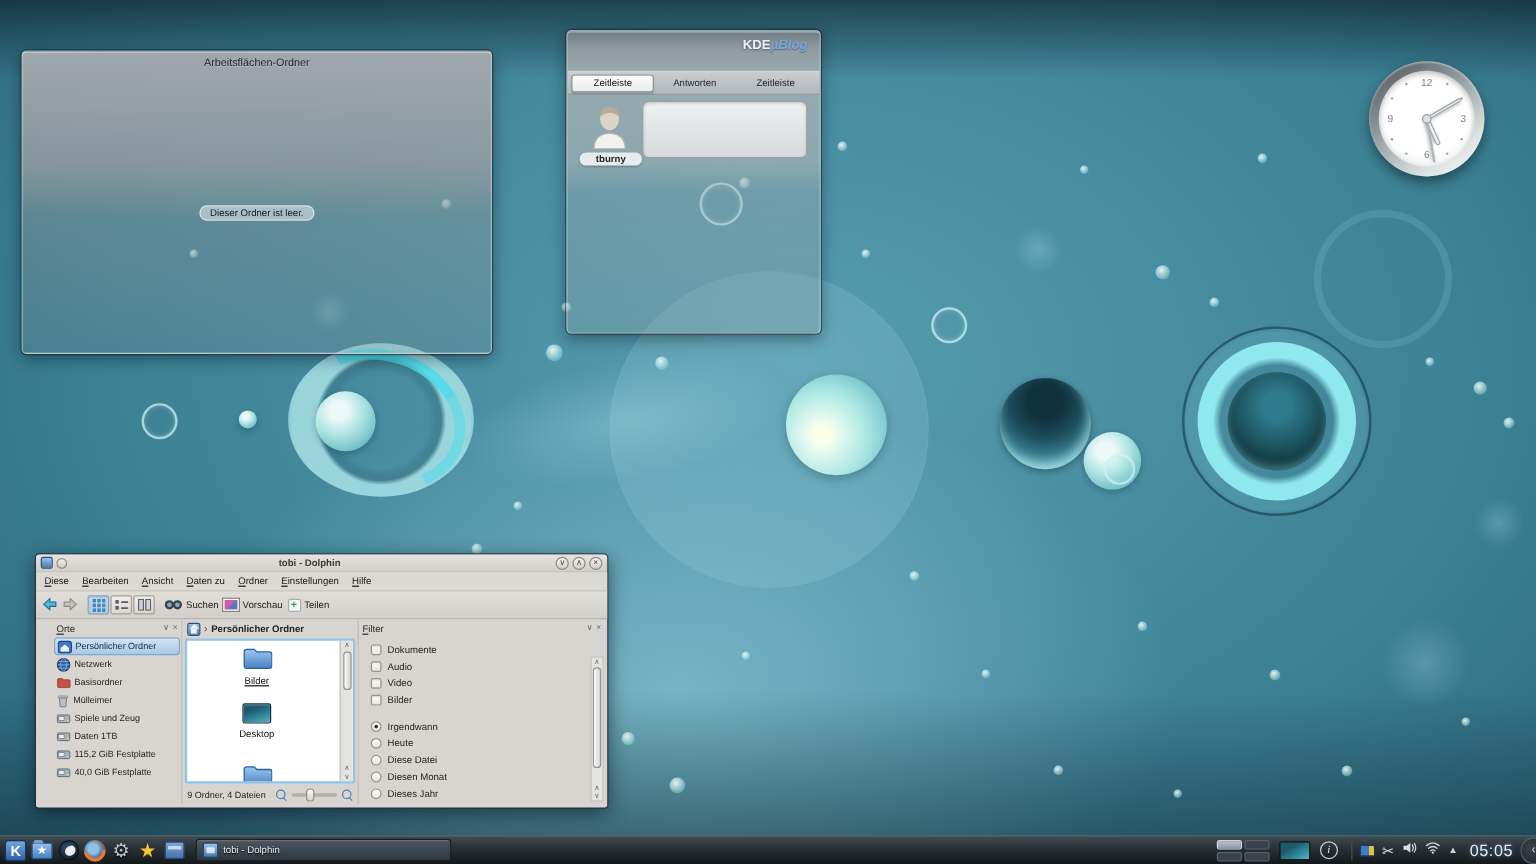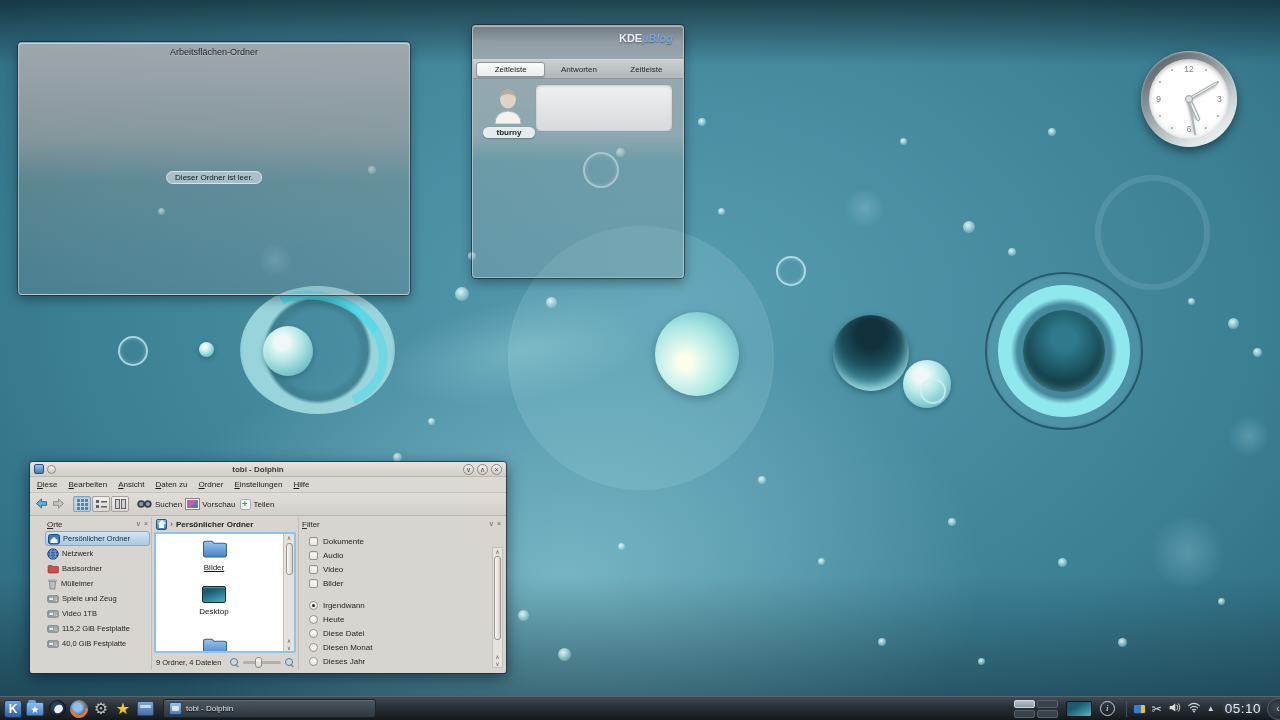--- a/index.html
+++ b/index.html
@@ -402,21 +402,21 @@
               <circle cx="9.6" cy="7.6" r="0.7" fill="#cfe8a0"></circle>
             </svg>
           <span>Spiele und Zeug</span>
         </div>
         <div class="prow">
           <svg width="12" height="12" viewBox="0 0 12 12">
               <rect x="0.8" y="2.8" width="10.4" height="6.4" rx="1" fill="#aab2b8" stroke="#565e64" stroke-width="0.7"></rect>
               <rect x="2" y="4.2" width="4.4" height="3" fill="#e8ecee" stroke="#565e64" stroke-width="0.4"></rect>
               <circle cx="9.6" cy="7.6" r="0.7" fill="#cfe8a0"></circle>
             </svg>
-          <span>Video 1TB</span>
+          <span>Daten 1TB</span>
         </div>
         <div class="prow">
           <svg width="12" height="12" viewBox="0 0 12 12">
               <rect x="0.8" y="2.8" width="10.4" height="6.4" rx="1" fill="#aab2b8" stroke="#565e64" stroke-width="0.7"></rect>
               <rect x="2" y="4.2" width="4.4" height="3" fill="#e8ecee" stroke="#565e64" stroke-width="0.4"></rect>
               <circle cx="9.6" cy="7.6" r="0.7" fill="#cfe8a0"></circle>
             </svg>
           <span>115,2 GiB Festplatte</span>
         </div>
         <div class="prow">
@@ -571,16 +571,16 @@
       <span><svg width="13" height="13" viewBox="0 0 16 16">
             <path d="M2 6h3l4-3v10l-4-3H2z" fill="#d8dee2"></path>
             <path d="M11 5c1.2 1.8 1.2 4.2 0 6M13 3.5c2 2.5 2 6.5 0 9" stroke="#d8dee2" stroke-width="1.2" fill="none" stroke-linecap="round"></path>
           </svg></span>
       <span><svg width="14" height="14" viewBox="0 0 16 16">
             <path d="M2 6.5C5.8 3.2 10.2 3.2 14 6.5M4 9c2.6-2.2 5.4-2.2 8 0M6 11.4c1.2-1 2.8-1 4 0" stroke="#d2d9dd" stroke-width="1.3" fill="none" stroke-linecap="round"></path>
             <circle cx="8" cy="13.2" r="1.1" fill="#d2d9dd"></circle>
           </svg></span>
       <span class="tri">▲</span>
     </span>
-    <span class="pclock">05:10</span>
+    <span class="pclock">05:05</span>
     <span class="cashew">‹</span>
   </div>
 </div>
 
 </body></html>

